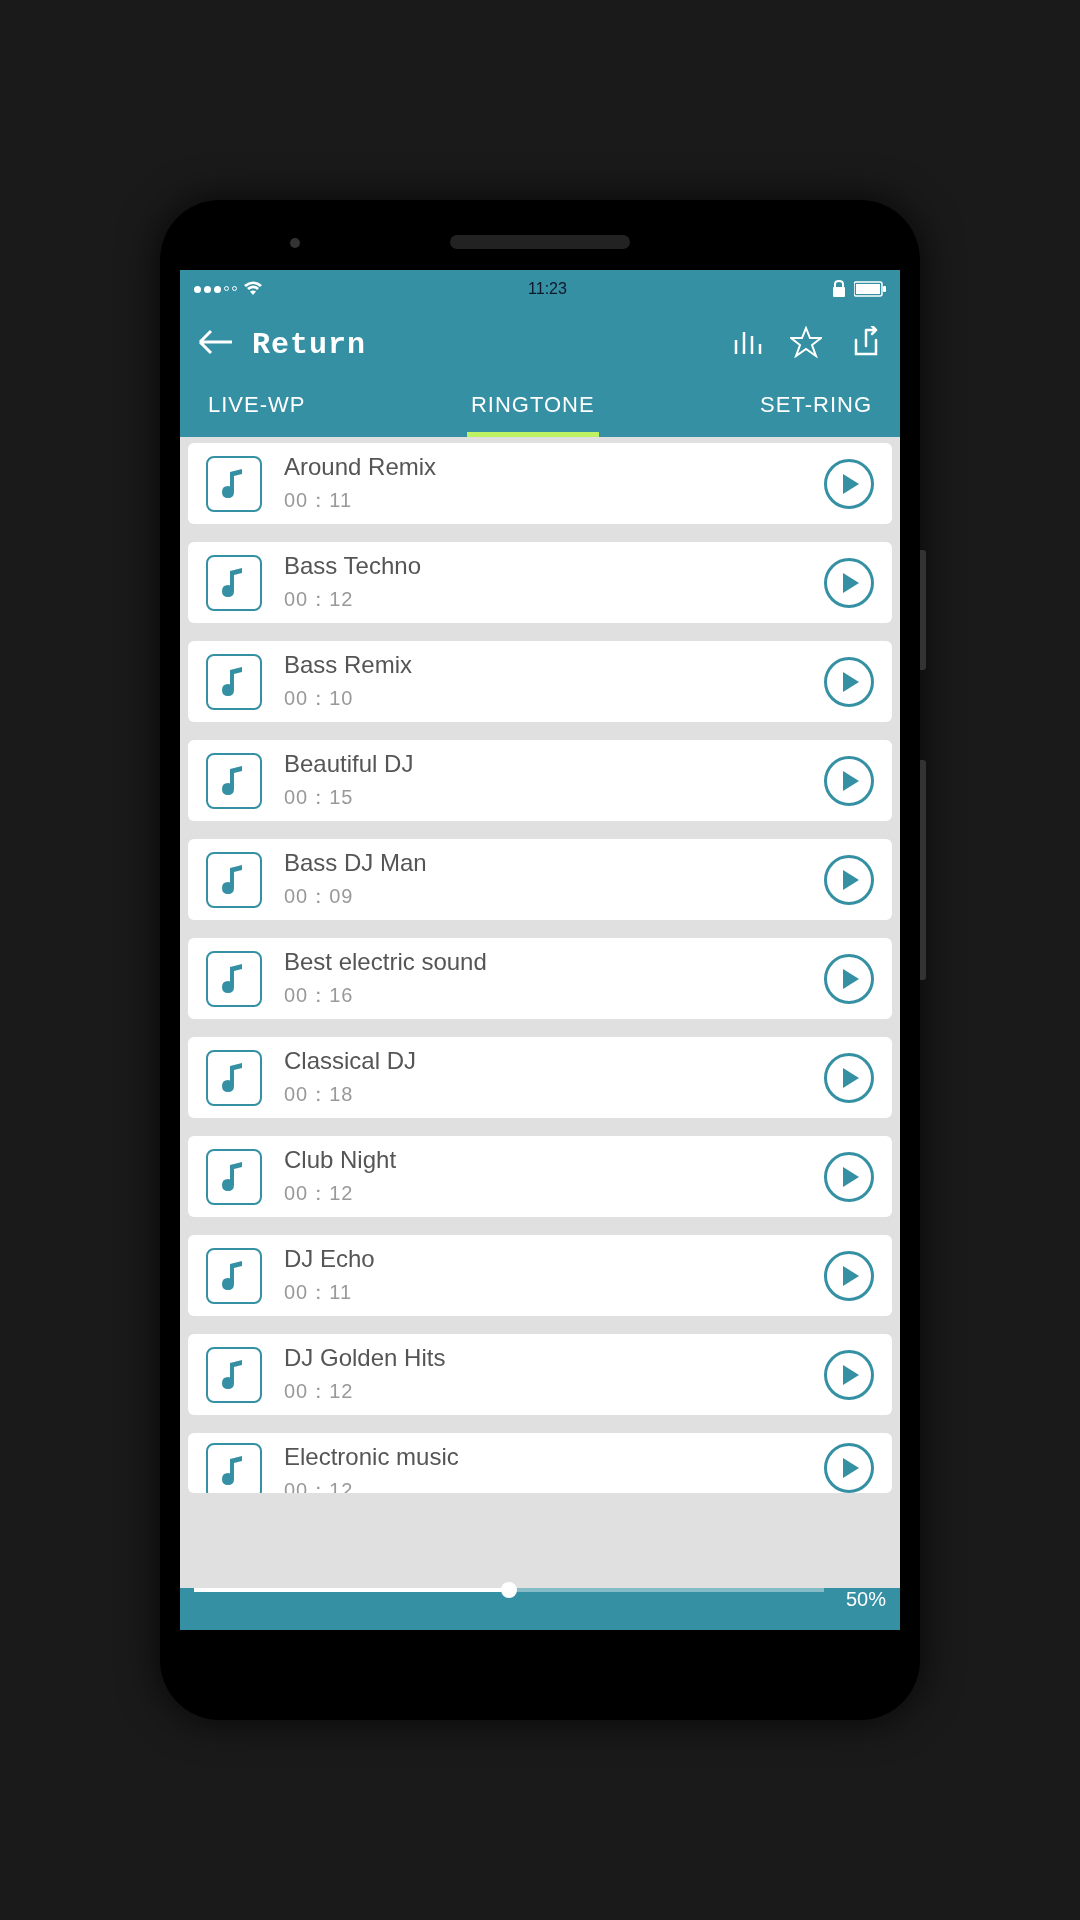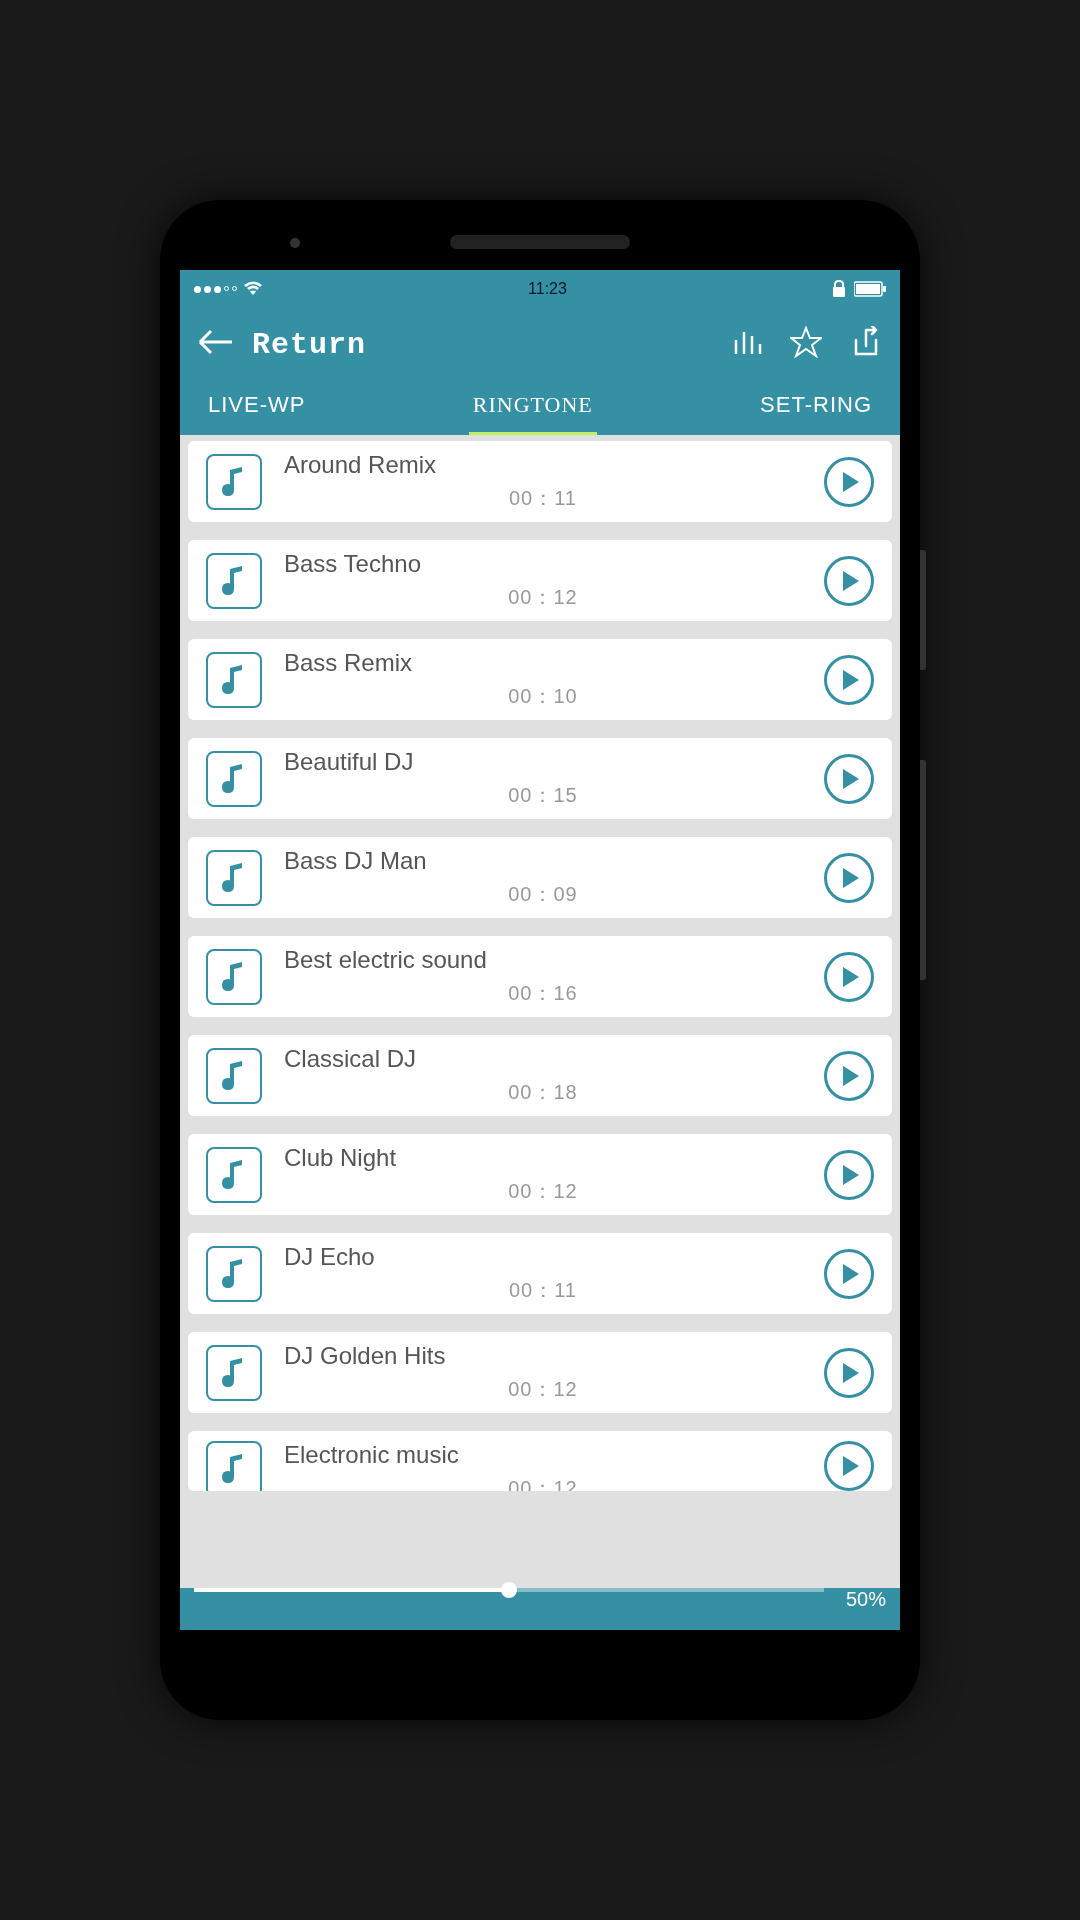--- a/index.html
+++ b/index.html
@@ -96,22 +96,21 @@
 }
 .tab {
   color: #fff;
   font-size: 22px;
   font-weight: 500;
   padding: 0 4px 14px 4px;
   cursor: pointer;
   letter-spacing: 1px;
 }
 .tab.active {
-  border-bottom: 3px solid #bef264;
-  font-family: Liberation Serif, serif;
+  border-bottom: 5px solid #bef264;
 }
 .list {
   flex: 1;
   overflow: hidden;
   background: #e0e0e0;
   padding: 6px 8px 0 8px;
 }
 .item {
   background: #fff;
   border-radius: 6px;
@@ -127,21 +126,21 @@
   border: 2px solid #3590a3;
   border-radius: 8px;
   display: flex;
   align-items: center;
   justify-content: center;
   flex-shrink: 0;
 }
 .music-icon-box svg { width: 36px; height: 36px; }
 .item-info { flex: 1; }
 .item-title { font-size: 24px; color: #555; margin-bottom: 6px; }
-.item-duration { font-size: 20px; color: #999; letter-spacing: 1px; text-align: center; }
+.item-duration { font-size: 20px; color: #999; letter-spacing: 1px; }
 .play-btn {
   width: 50px;
   height: 50px;
   border: 3px solid #3590a3;
   border-radius: 50%;
   display: flex;
   align-items: center;
   justify-content: center;
   cursor: pointer;
   flex-shrink: 0;

